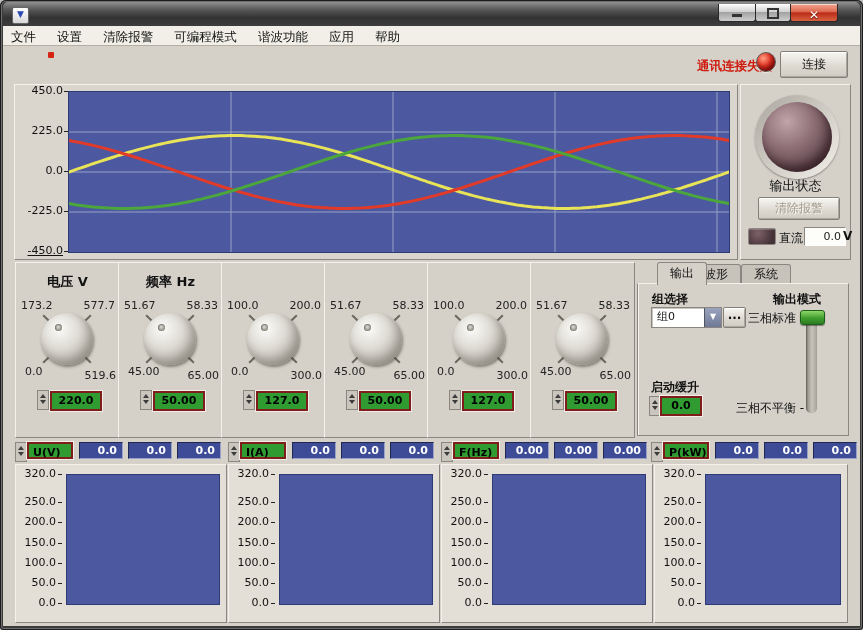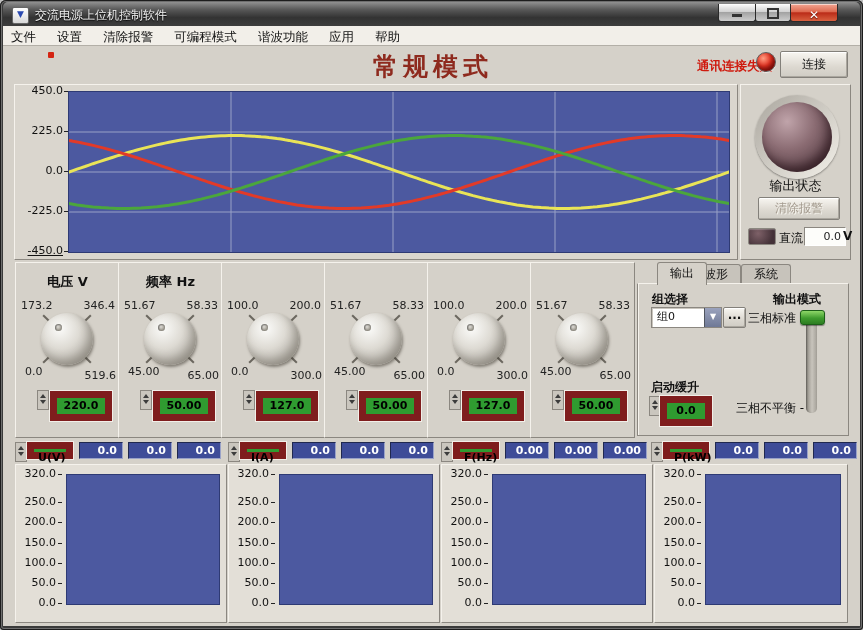--- a/index.html
+++ b/index.html
@@ -65,21 +65,21 @@
     background:radial-gradient(circle at 36% 30%,#fbfbf9,#dedbd4 40%,#b3afa7 78%,#8e8a82);
     box-shadow:1px 2px 3px rgba(60,55,45,.55),inset -4px -5px 8px rgba(100,95,85,.4);}
   .kdimple{position:absolute;left:14px;top:11px;width:7px;height:7px;border-radius:50%;
     background:radial-gradient(circle at 35% 30%,#f6f4ee,#8d897f 75%);box-shadow:inset 1px 1px 2px rgba(0,0,0,.45);}
   .ktick{position:absolute;width:8px;height:2px;background:#6b675f;}
   .spin{position:absolute;width:10px;height:18px;background:#cac6be;border:1px solid #8b8780;}
   .spin .up{width:0;height:0;border-left:3px solid transparent;border-right:3px solid transparent;
     border-bottom:4px solid #3c3c3c;margin:3px auto 2px auto;}
   .spin .dn{width:0;height:0;border-left:3px solid transparent;border-right:3px solid transparent;
     border-top:4px solid #3c3c3c;margin:2px auto;}
-  .green-display{background:#2f9b30;border:7px solid #7f1d1d;box-shadow:0 0 0 1px #f2efe9;
+  .green-display{background:#2f9b30;border:2px solid #7f1d1d;box-shadow:0 0 0 1px #f2efe9;
     color:#000;font-weight:bold;font-size:11px;text-align:center;}
   .kvalue{position:absolute;left:34px;top:128px;width:48px;height:16px;line-height:16px;}
   
   #tabctl{left:634px;top:216px;width:212px;height:174px;}
   .tab{position:absolute;width:48px;background:#c7c3bb;border:1px solid #8b8780;border-bottom:none;
     border-radius:3px 3px 0 0;text-align:center;font-size:12px;color:#111;}
   .tab.active{background:#d5d1c9;z-index:3;}
   #tabbody{left:0px;top:21px;width:210px;height:151px;background:#d5d1c9;border:1px solid #8b8780;
     border-top:1px solid #f5f2ec;box-shadow:inset 1px 0 0 #f5f2ec;}
   .boldlbl{position:absolute;font-size:12px;font-weight:bold;color:#111;white-space:nowrap;}
@@ -109,21 +109,20 @@
   .bpanel.narrow{width:192px;}
   .bpanel.narrow .bplot{width:134px;}
 </style>
 </head>
 <body>
 
 <div id="win">
 
   <div id="titlebar" class="abs">
     <div id="title-icon" class="abs">▼</div>
-    <div id="title-text" class="abs">交流电源上位机控制软件</div>
     <div class="tbtn gray abs" style="left:715px;width:36px;">
         <span class="glyph-min"></span>
       </div>
     <div class="tbtn gray abs" style="left:752px;width:34px;">
         <span class="glyph-max"></span>
       </div>
     <div class="tbtn red abs" style="left:787px;width:46px;"><span class="glyph-x">✕</span></div>
   </div>
 
   <div id="menubar" class="abs">
@@ -132,21 +131,20 @@
     <span class="menu-item">清除报警</span>
     <span class="menu-item">可编程模式</span>
     <span class="menu-item">谐波功能</span>
     <span class="menu-item">应用</span>
     <span class="menu-item">帮助</span>
   </div>
 
   <div id="client" class="abs">
 
     <div id="logo-dot" class="abs"></div>
-    <div id="mode-title" class="abs">常规模式</div>
     <div id="comm-status" class="abs">通讯连接失败</div>
     <div id="comm-led" class="abs"></div>
     <div id="connect-btn" class="btn abs">连接</div>
 
     <div id="scope" class="abs bevel-raised">
       <div class="stick" style="right:674px;top:-1px;left:2px;">450.0</div>
       <div class="stick" style="top:39px;left:2px;">225.0</div>
       <div class="stick" style="top:79px;left:2px;">0.0</div>
       <div class="stick" style="top:119px;left:2px;">-225.0</div>
       <div class="stick" style="top:159px;left:2px;text-decoration:underline;">-450.0</div>
@@ -174,21 +172,21 @@
       <div id="dc-led" class="abs"></div>
       <div id="dc-label" class="abs">直流</div>
       <div id="dc-value" class="abs">0.0</div>
       <div id="dc-unit" class="abs">V</div>
     </div>
 
     <div id="knob-row">
         <div class="kpanel abs bevel-raised" style="left: 12px;">
           <div class="ktitle">电压 V</div>
           <div class="klabel" style="left:5px;top:36px;text-align:right;">173.2</div>
-          <div class="klabel" style="right:4px;top:36px;">346.4</div>
+          <div class="klabel" style="right:4px;top:36px;">577.7</div>
           <div class="ktick" style="left:26px;top:54px;transform:rotate(45deg);"></div>
           <div class="ktick" style="left:68px;top:54px;transform:rotate(-45deg);"></div>
           <div class="ktick" style="left:26px;top:96px;transform:rotate(-45deg);"></div>
           <div class="ktick" style="left:68px;top:96px;transform:rotate(45deg);"></div>
           <div class="knob">
             <div class="kdimple"></div>
           </div>
           <div class="klabel" style="left:9px;top:102px;">0.0</div>
           <div class="klabel" style="right:3px;top:106px;">519.6</div>
           <div class="spin" style="left:21px;top:127px;">

